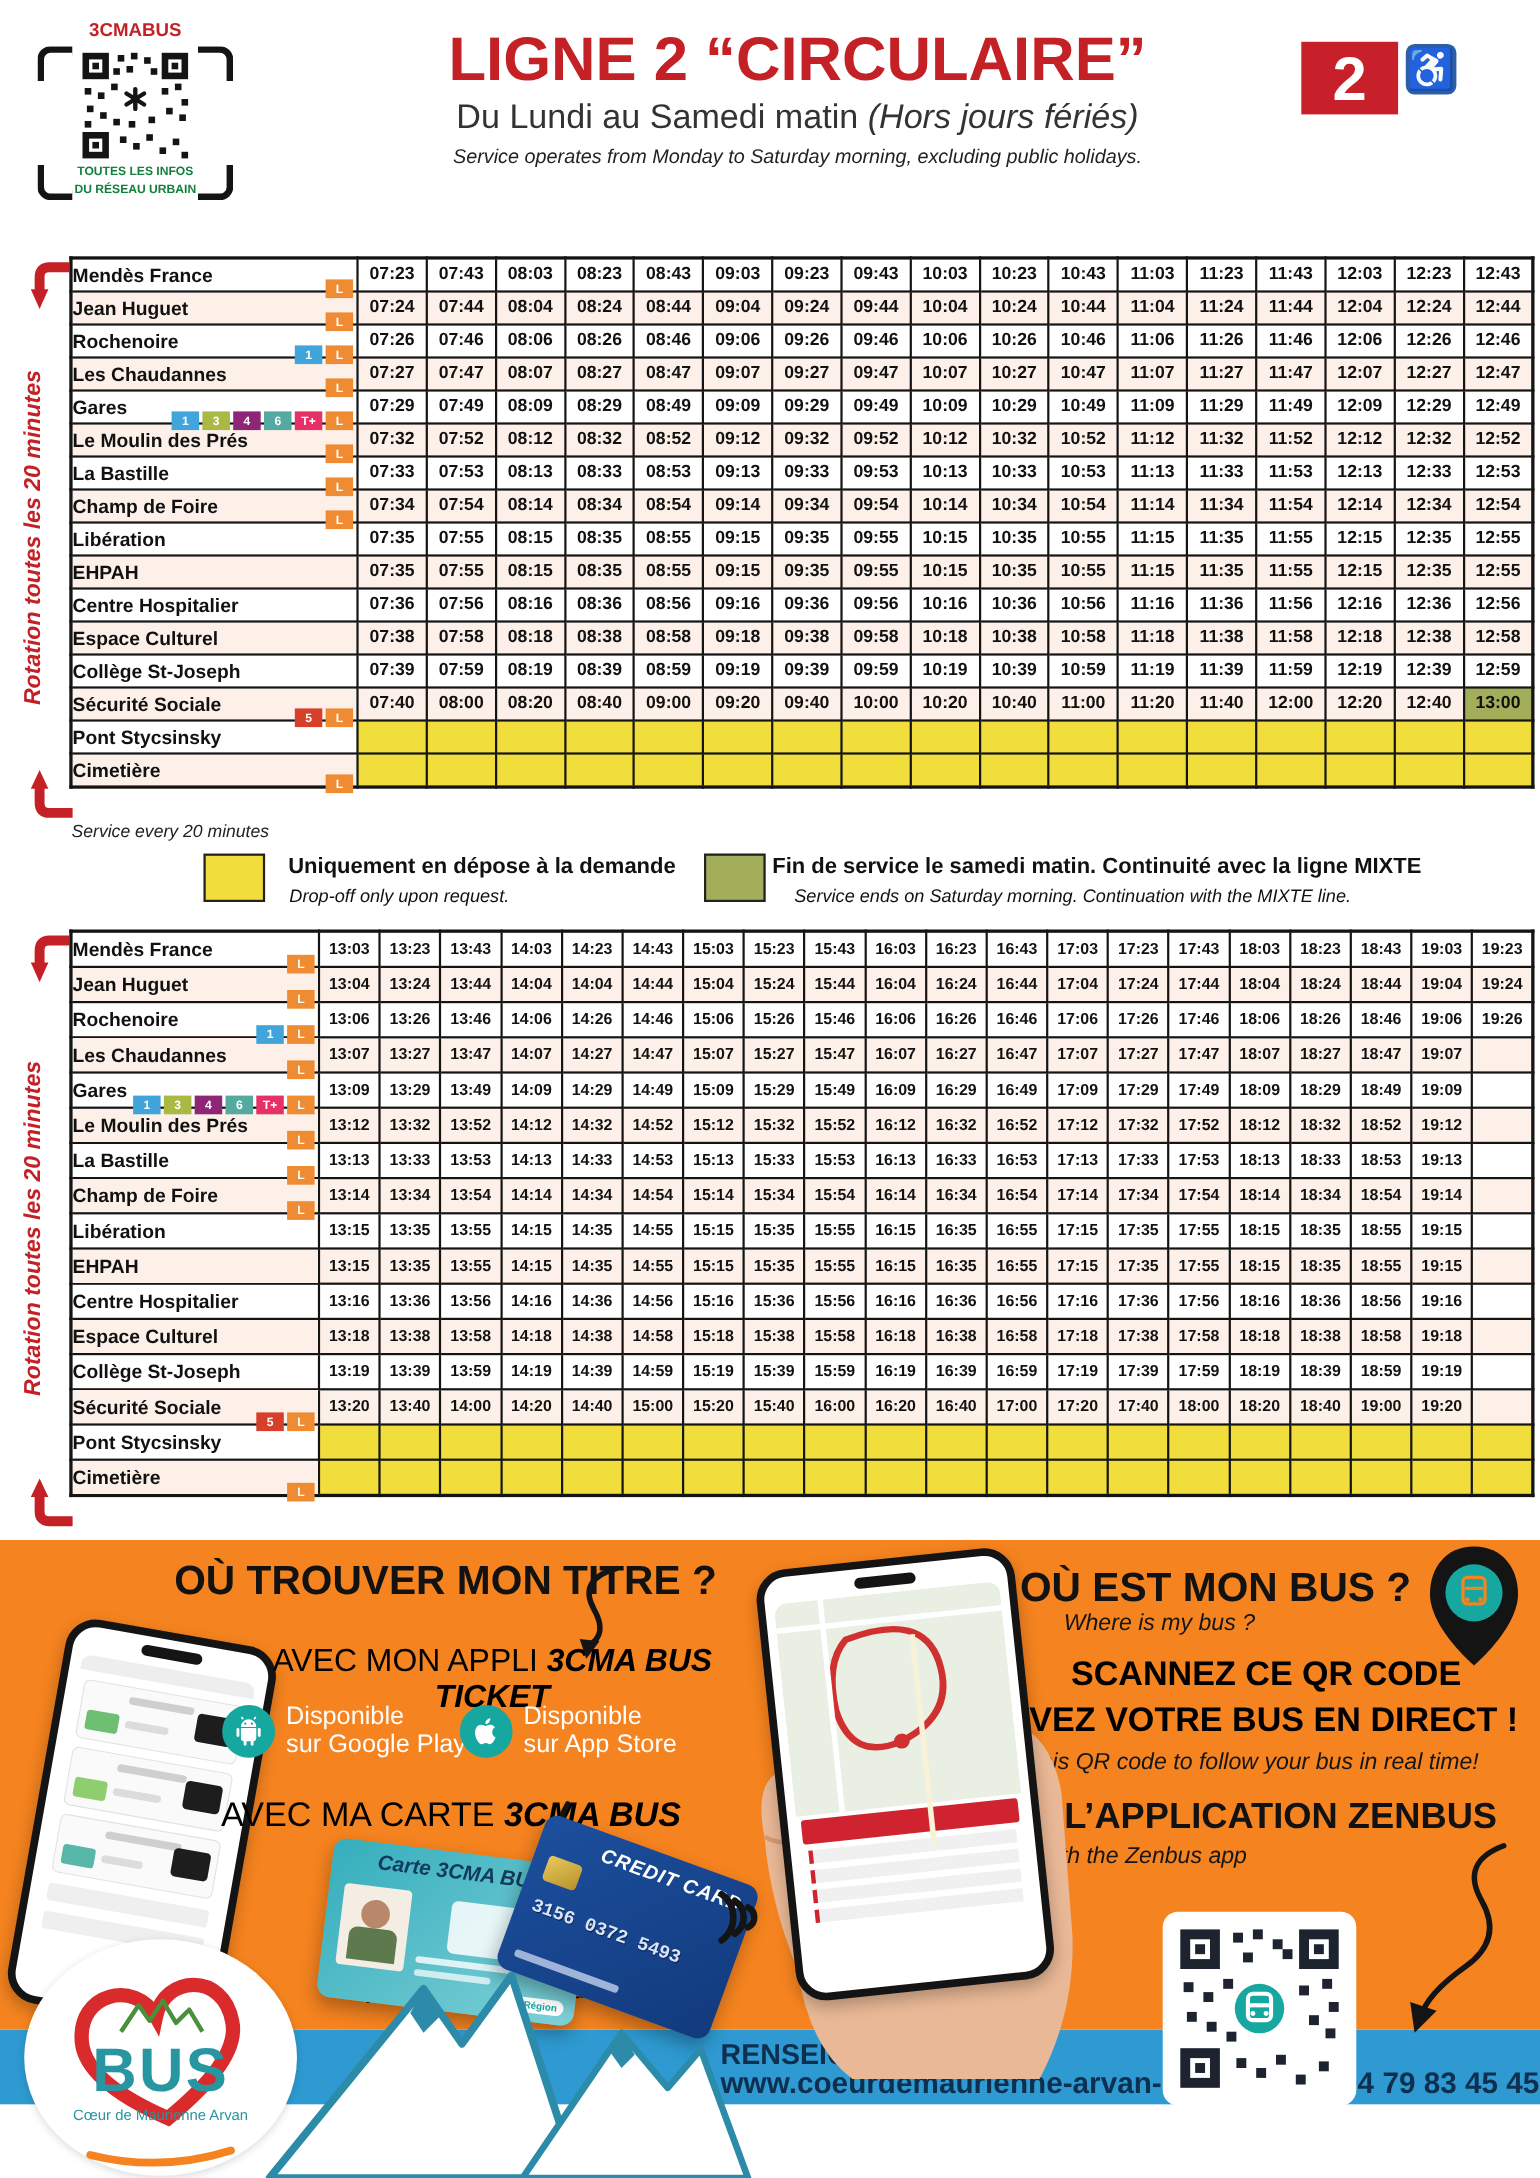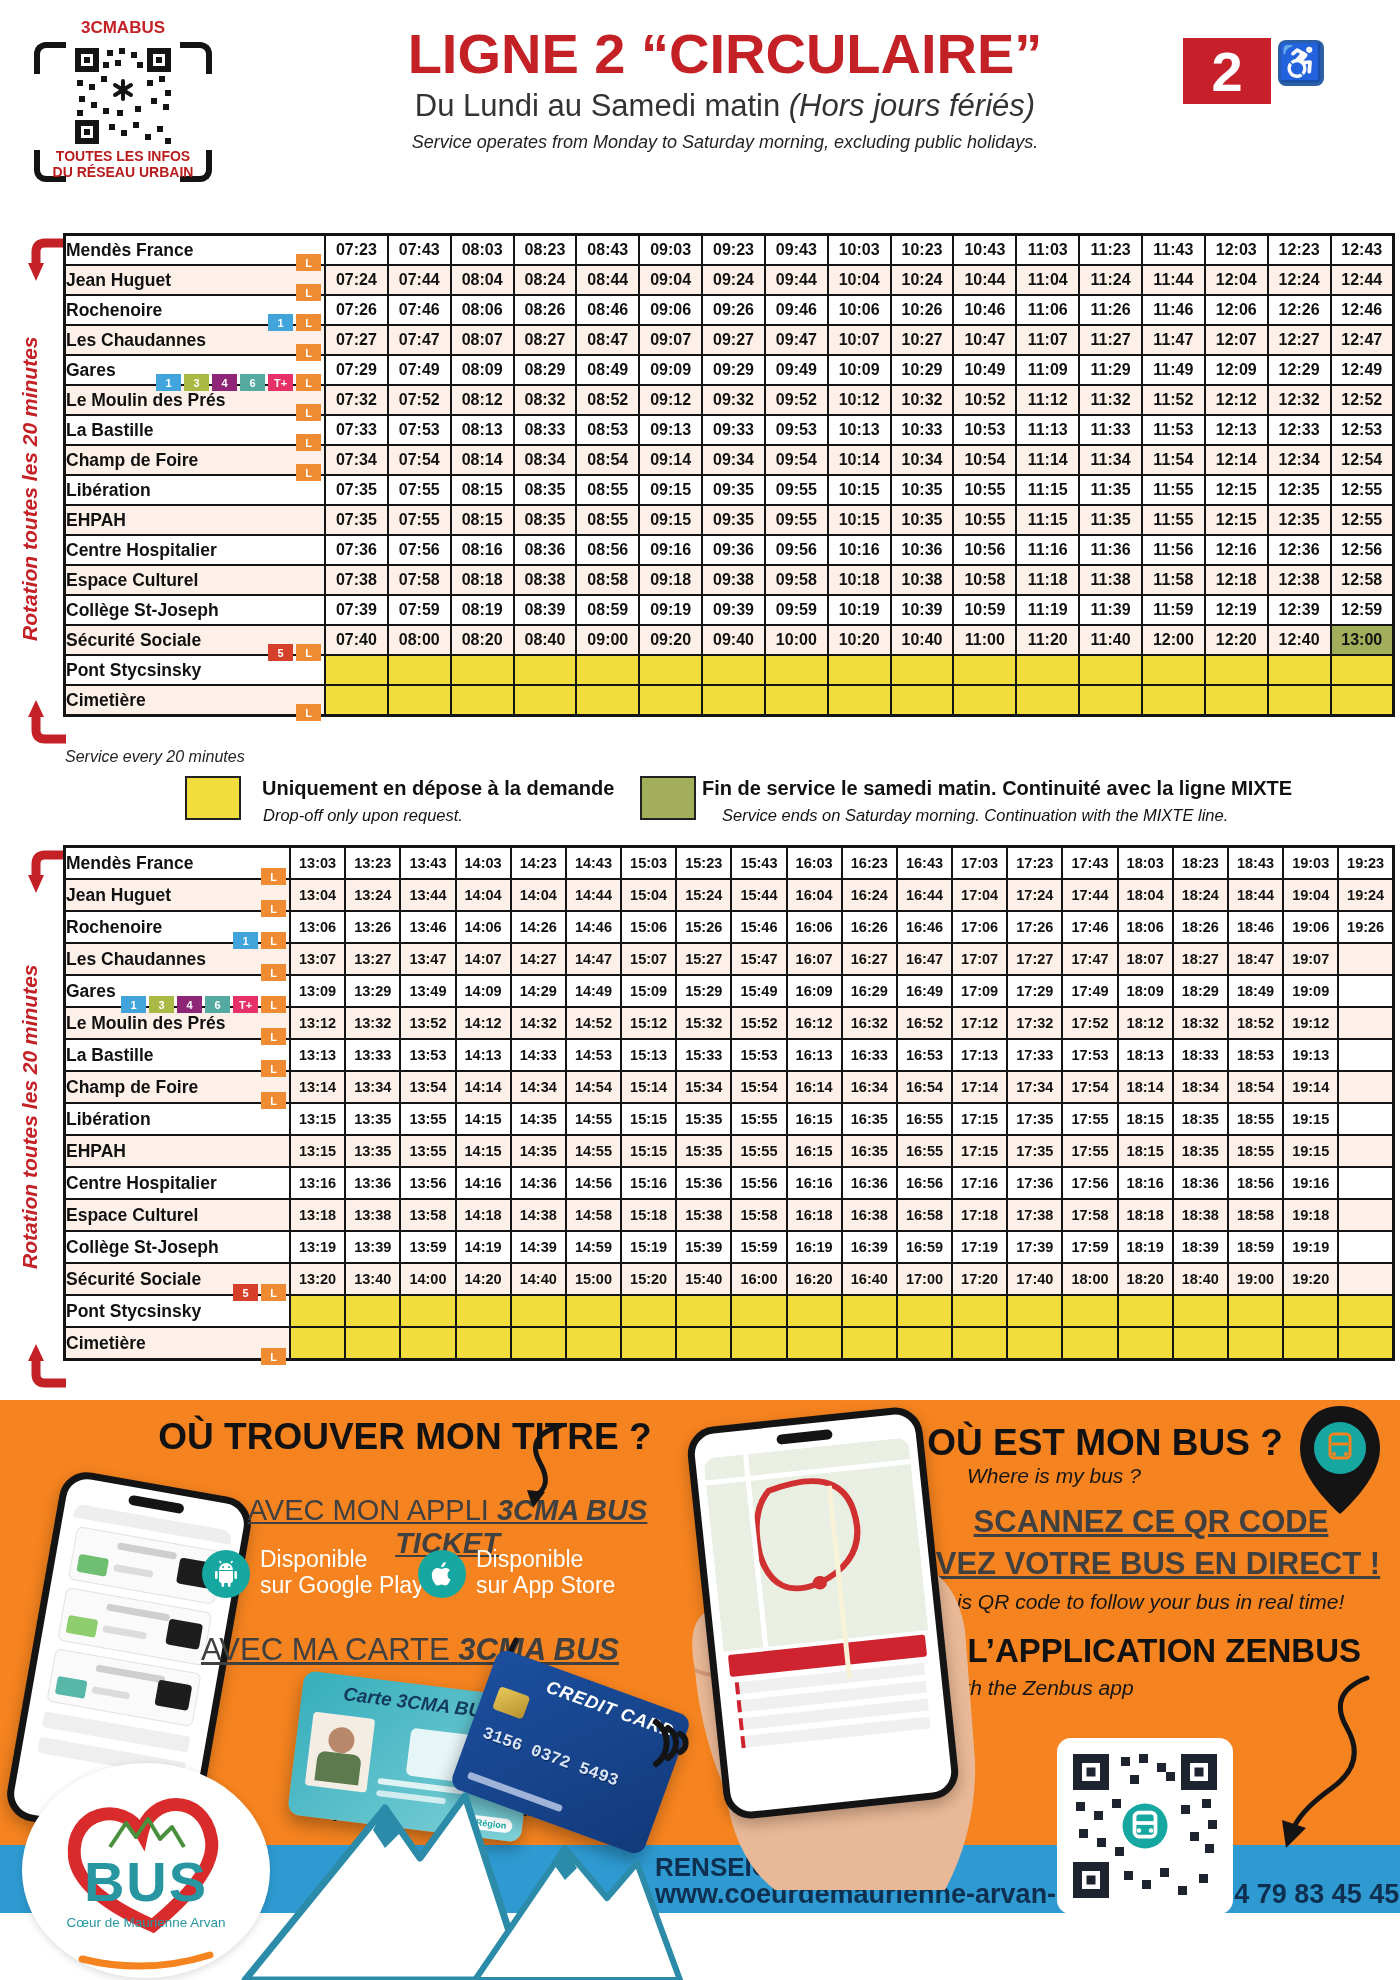--- a/index.html
+++ b/index.html
@@ -8,21 +8,21 @@
 
   
   .qr-block{position:absolute;left:28px;top:18px;width:190px;height:170px;}
   .qr-title{position:absolute;left:0;top:0;width:100%;text-align:center;color:#c42127;font-weight:bold;font-size:17px;}
   .corner{position:absolute;width:26px;height:26px;}
   .c-tl{left:6px;top:24px;border-left:6px solid #141414;border-top:6px solid #141414;border-top-left-radius:12px;}
   .c-tr{right:6px;top:24px;border-right:6px solid #141414;border-top:6px solid #141414;border-top-right-radius:12px;}
   .c-bl{left:6px;top:132px;border-left:6px solid #141414;border-bottom:6px solid #141414;border-bottom-left-radius:12px;}
   .c-br{right:6px;top:132px;border-right:6px solid #141414;border-bottom:6px solid #141414;border-bottom-right-radius:12px;}
   .qr-svg{position:absolute;left:50%;top:28px;transform:translateX(-50%);}
-  .qr-cap{position:absolute;left:0;top:130px;width:100%;text-align:center;color:#b91c1c;font-weight:bold;font-size:14px;line-height:16px;}
+  .qr-cap{position:absolute;left:0;top:130px;width:100%;text-align:center;color:#15803d;font-weight:bold;font-size:11px;line-height:16px;}
   .head-center{position:absolute;left:290px;top:24px;width:870px;text-align:center;}
   .main-title{color:#c42127;font-weight:bold;font-size:56px;letter-spacing:0px;line-height:60px;}
   .sub-fr{font-size:31px;color:#333;margin-top:4px;}
   .sub-fr .it{font-style:italic;}
   .sub-en{font-size:18px;font-style:italic;color:#222;margin-top:8px;}
   .line2-box{position:absolute;left:1183px;top:38px;width:88px;height:66px;background:#c8202b;color:#fff;
              display:flex;align-items:center;justify-content:center;font-size:56px;font-weight:bold;}
   .wheel-box{position:absolute;left:1278px;top:40px;width:46px;height:46px;background:#2c5fa8;border-radius:8px;
              color:#fff;display:flex;align-items:center;justify-content:center;font-size:36px;}
 
@@ -55,21 +55,21 @@
   .lg1-t{position:absolute;left:262px;top:777px;font-weight:bold;font-size:20px;}
   .lg1-s{position:absolute;left:263px;top:806px;font-style:italic;font-size:16.5px;}
   .lg2-t{position:absolute;left:702px;top:777px;font-weight:bold;font-size:20px;}
   .lg2-s{position:absolute;left:722px;top:806px;font-style:italic;font-size:16.5px;}
 
   
   .footer{position:absolute;left:0;top:1400px;width:1400px;height:445px;background:#f5831f;z-index:2;overflow:visible;}
   .band{position:absolute;left:0;top:1845px;width:1400px;height:68px;background:#2e9ad1;z-index:1;}
   .f-abs{position:absolute;}
   .f-title{font-weight:bold;font-size:37px;color:#121212;text-align:center;}
-  .wt{color:#404040;text-decoration:underline;}
+  .wt{color:#000000;}
   .bi{font-weight:bold;font-style:italic;}
   .f-sub-it{font-style:italic;font-size:21px;color:#151515;}
   .app-circle{width:48px;height:48px;border-radius:50%;background:#16a7a1;display:flex;align-items:center;justify-content:center;}
   .app-text{color:#fff;font-size:23px;line-height:26px;}
   .phone{background:#fff;border:7px solid #141414;border-radius:28px;box-shadow:0 6px 14px rgba(0,0,0,.25);}
   .ph-notch{position:absolute;left:50%;top:8px;transform:translateX(-50%);width:56px;height:10px;background:#141414;border-radius:6px;}
   .card{border-radius:12px;box-shadow:0 8px 16px rgba(0,0,0,.3);}
   .card-teal{background:linear-gradient(135deg,#35aebc,#7fd0d8);}
   .card-blue{background:linear-gradient(135deg,#1c4f9e,#123a7c);}
   .qr2{position:absolute;background:#fff;border-radius:14px;display:flex;align-items:center;justify-content:center;}

